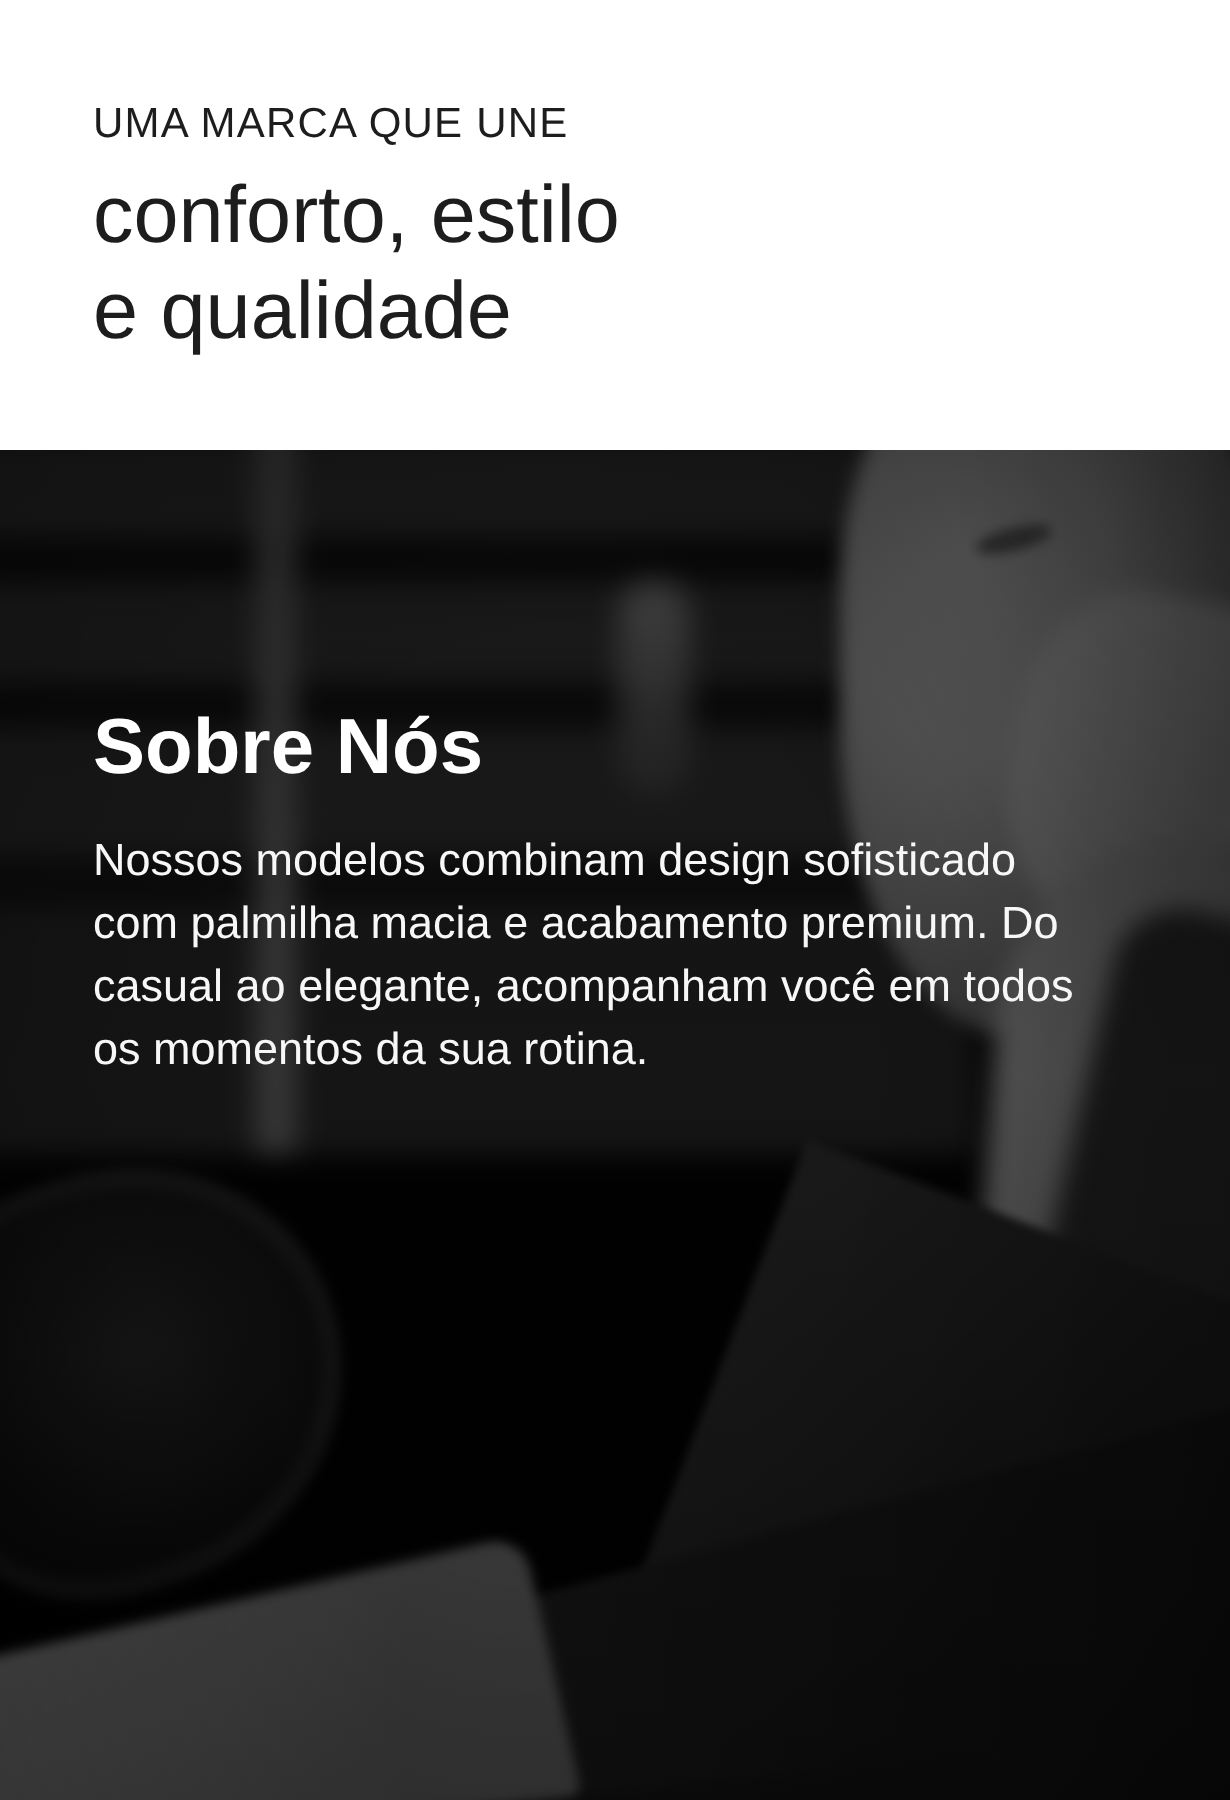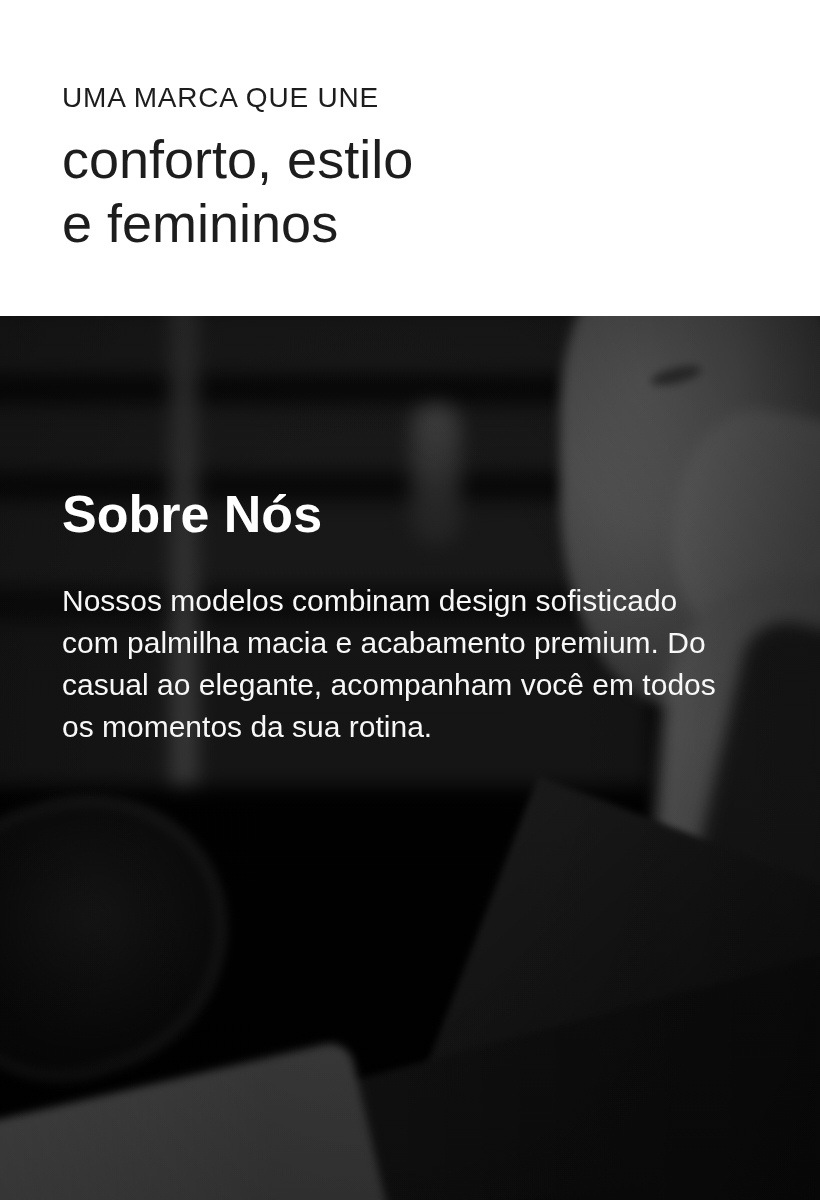--- a/index.html
+++ b/index.html
@@ -13,21 +13,20 @@
   }
   * { box-sizing: border-box; }
 
   
   .hero {
     position: relative;
     width: 820px;
     height: 300px;
     background: #ffffff;
     padding: 65px 60px 0 62px;
-    margin-top: 16px;
   }
   .eyebrow {
     margin: 0;
     font-size: 28px;
     font-weight: 400;
     letter-spacing: 0.8px;
     color: #1d1d1d;
     line-height: 34px;
   }
   .hero-title {
@@ -181,32 +180,32 @@
   }
   .about-text {
     margin: 0;
     max-width: 665px;
     font-size: 30px;
     line-height: 42px;
     font-weight: 400;
     color: #f7f7f7;
   }
   .about-text.first { margin-top: 41px; }
-  .about-text.second { margin-top: 35px; }
+  .about-text.second { margin-top: 24px; }
 </style>
 </head>
 <body>
 
 <main>
 
   <section class="hero">
     <p class="eyebrow">UMA MARCA QUE UNE</p>
     <h1 class="hero-title">
       <span>conforto, estilo</span>
-      <span>e femininos</span>
+      <span>e qualidade</span>
     </h1>
   </section>
 
   <section class="about">
 
     <div aria-hidden="true">
       <div class="photo-layer ph-shelves"></div>
       <div class="photo-layer ph-machine"></div>
       <div class="photo-layer ph-face"></div>
       <div class="photo-layer ph-lips"></div>

